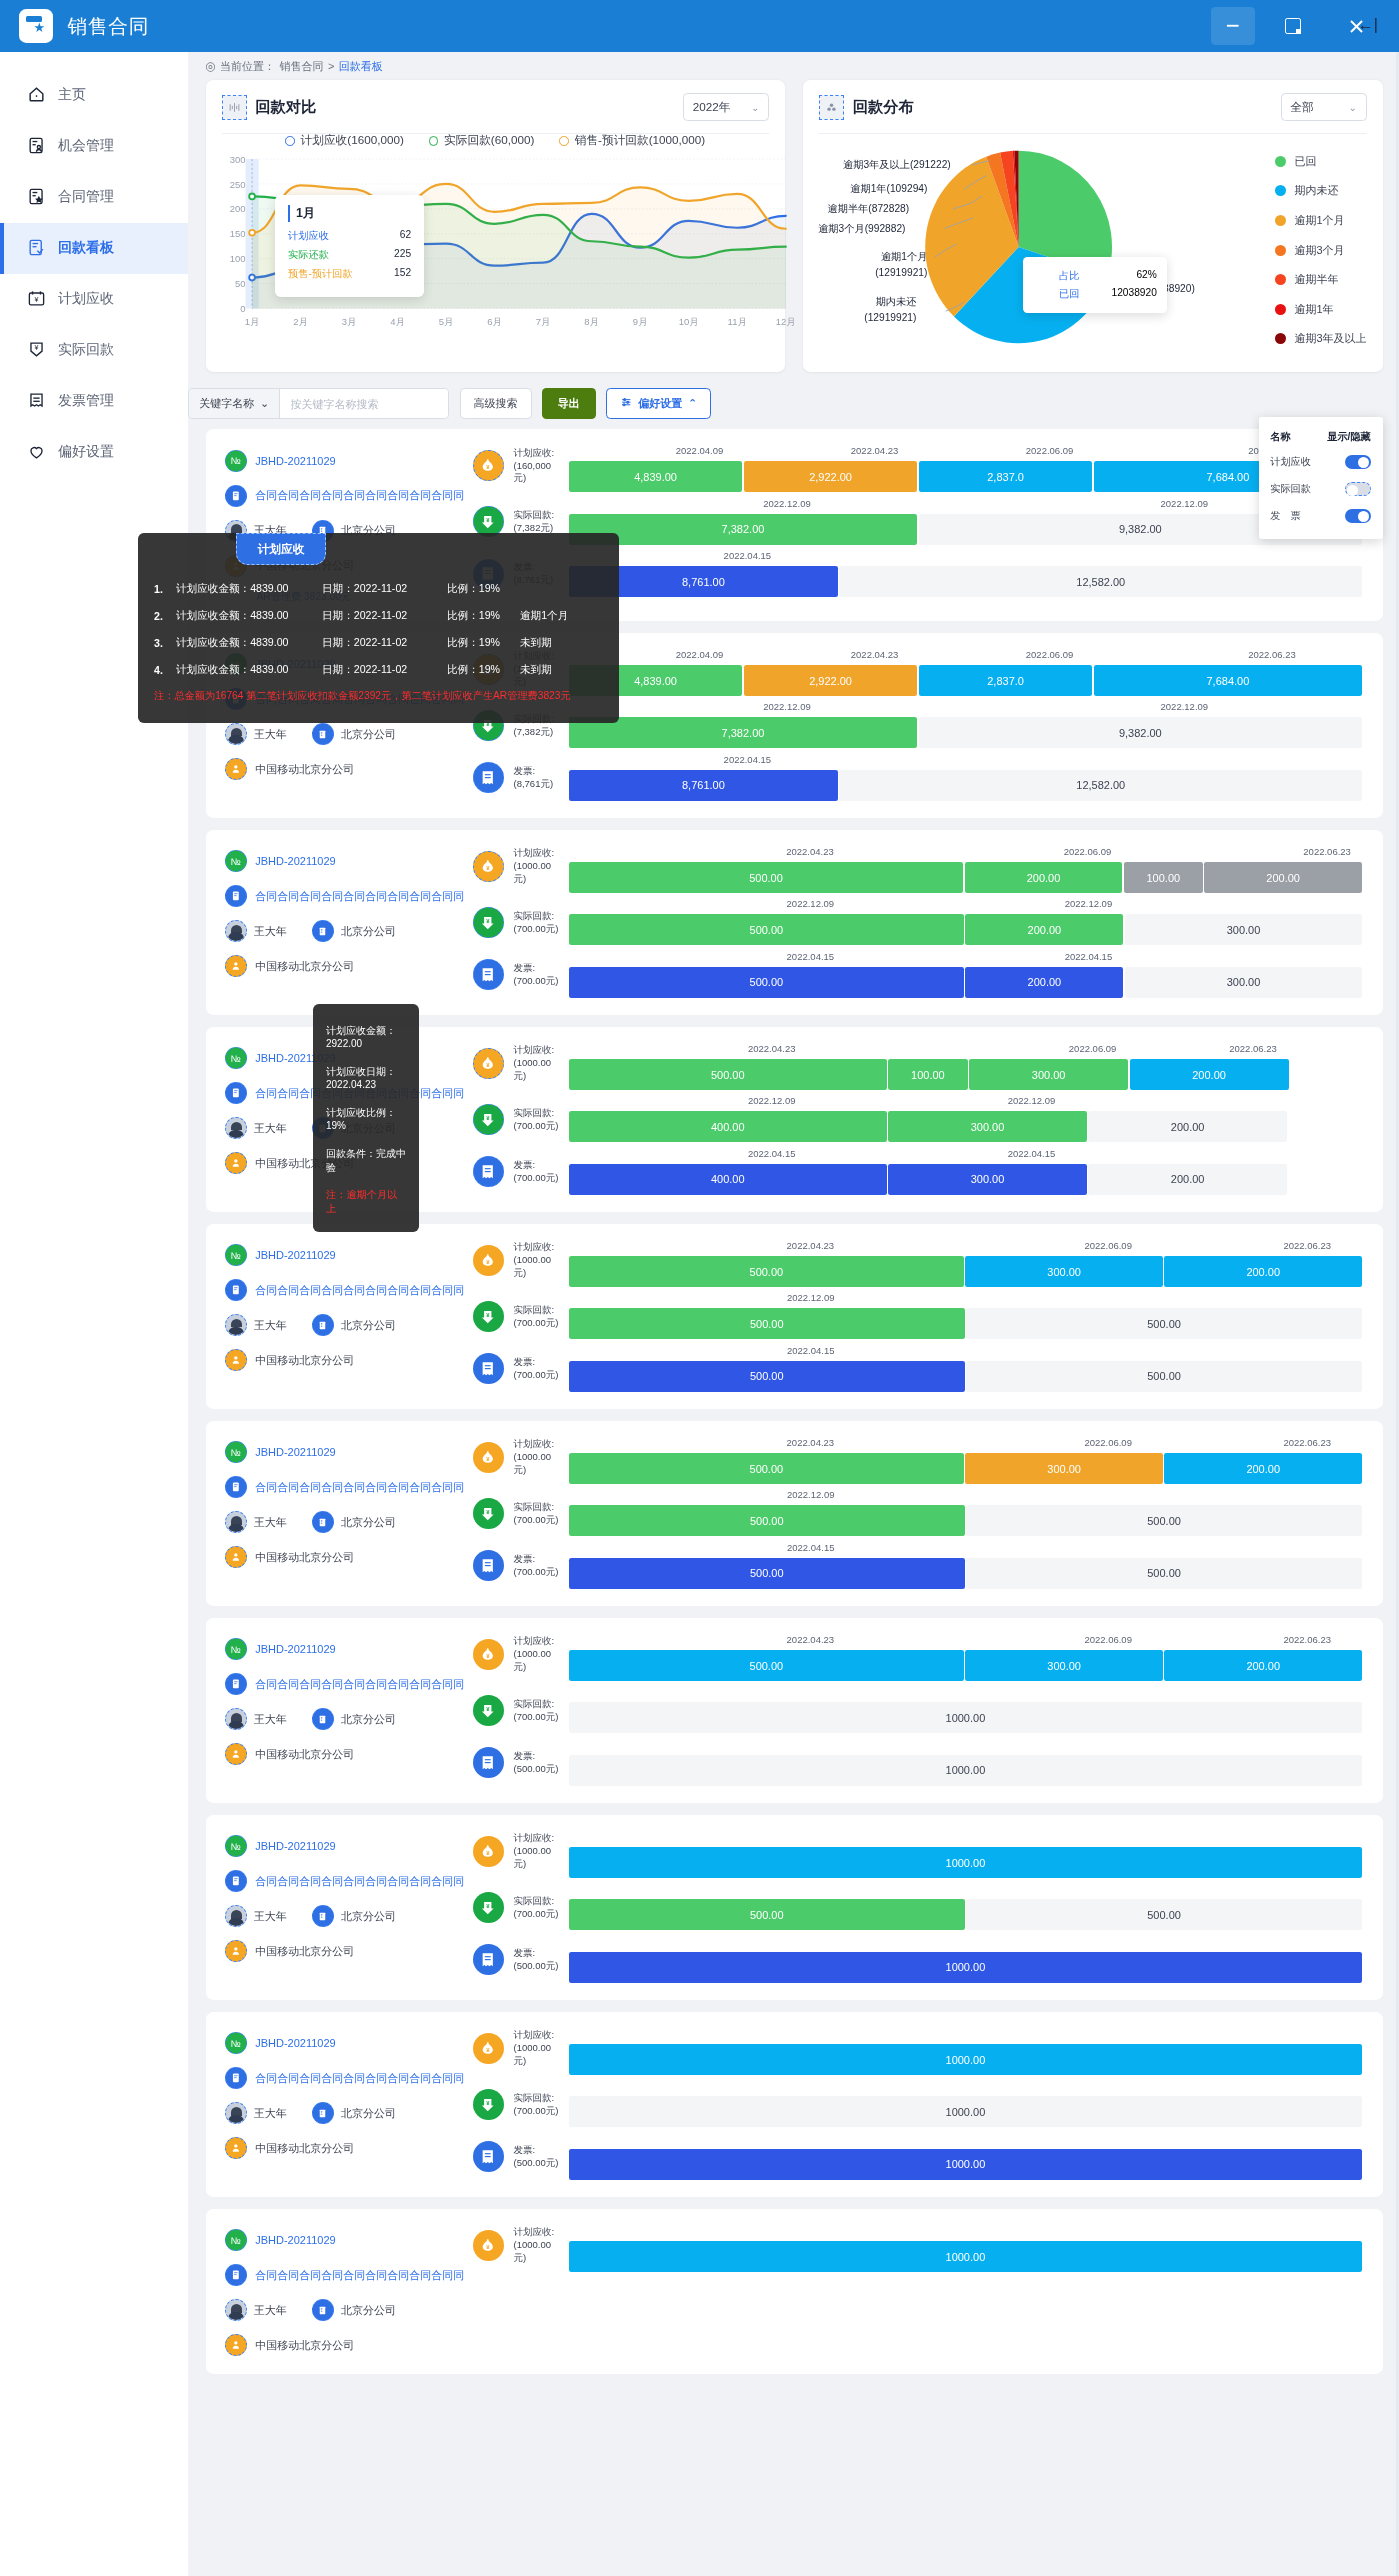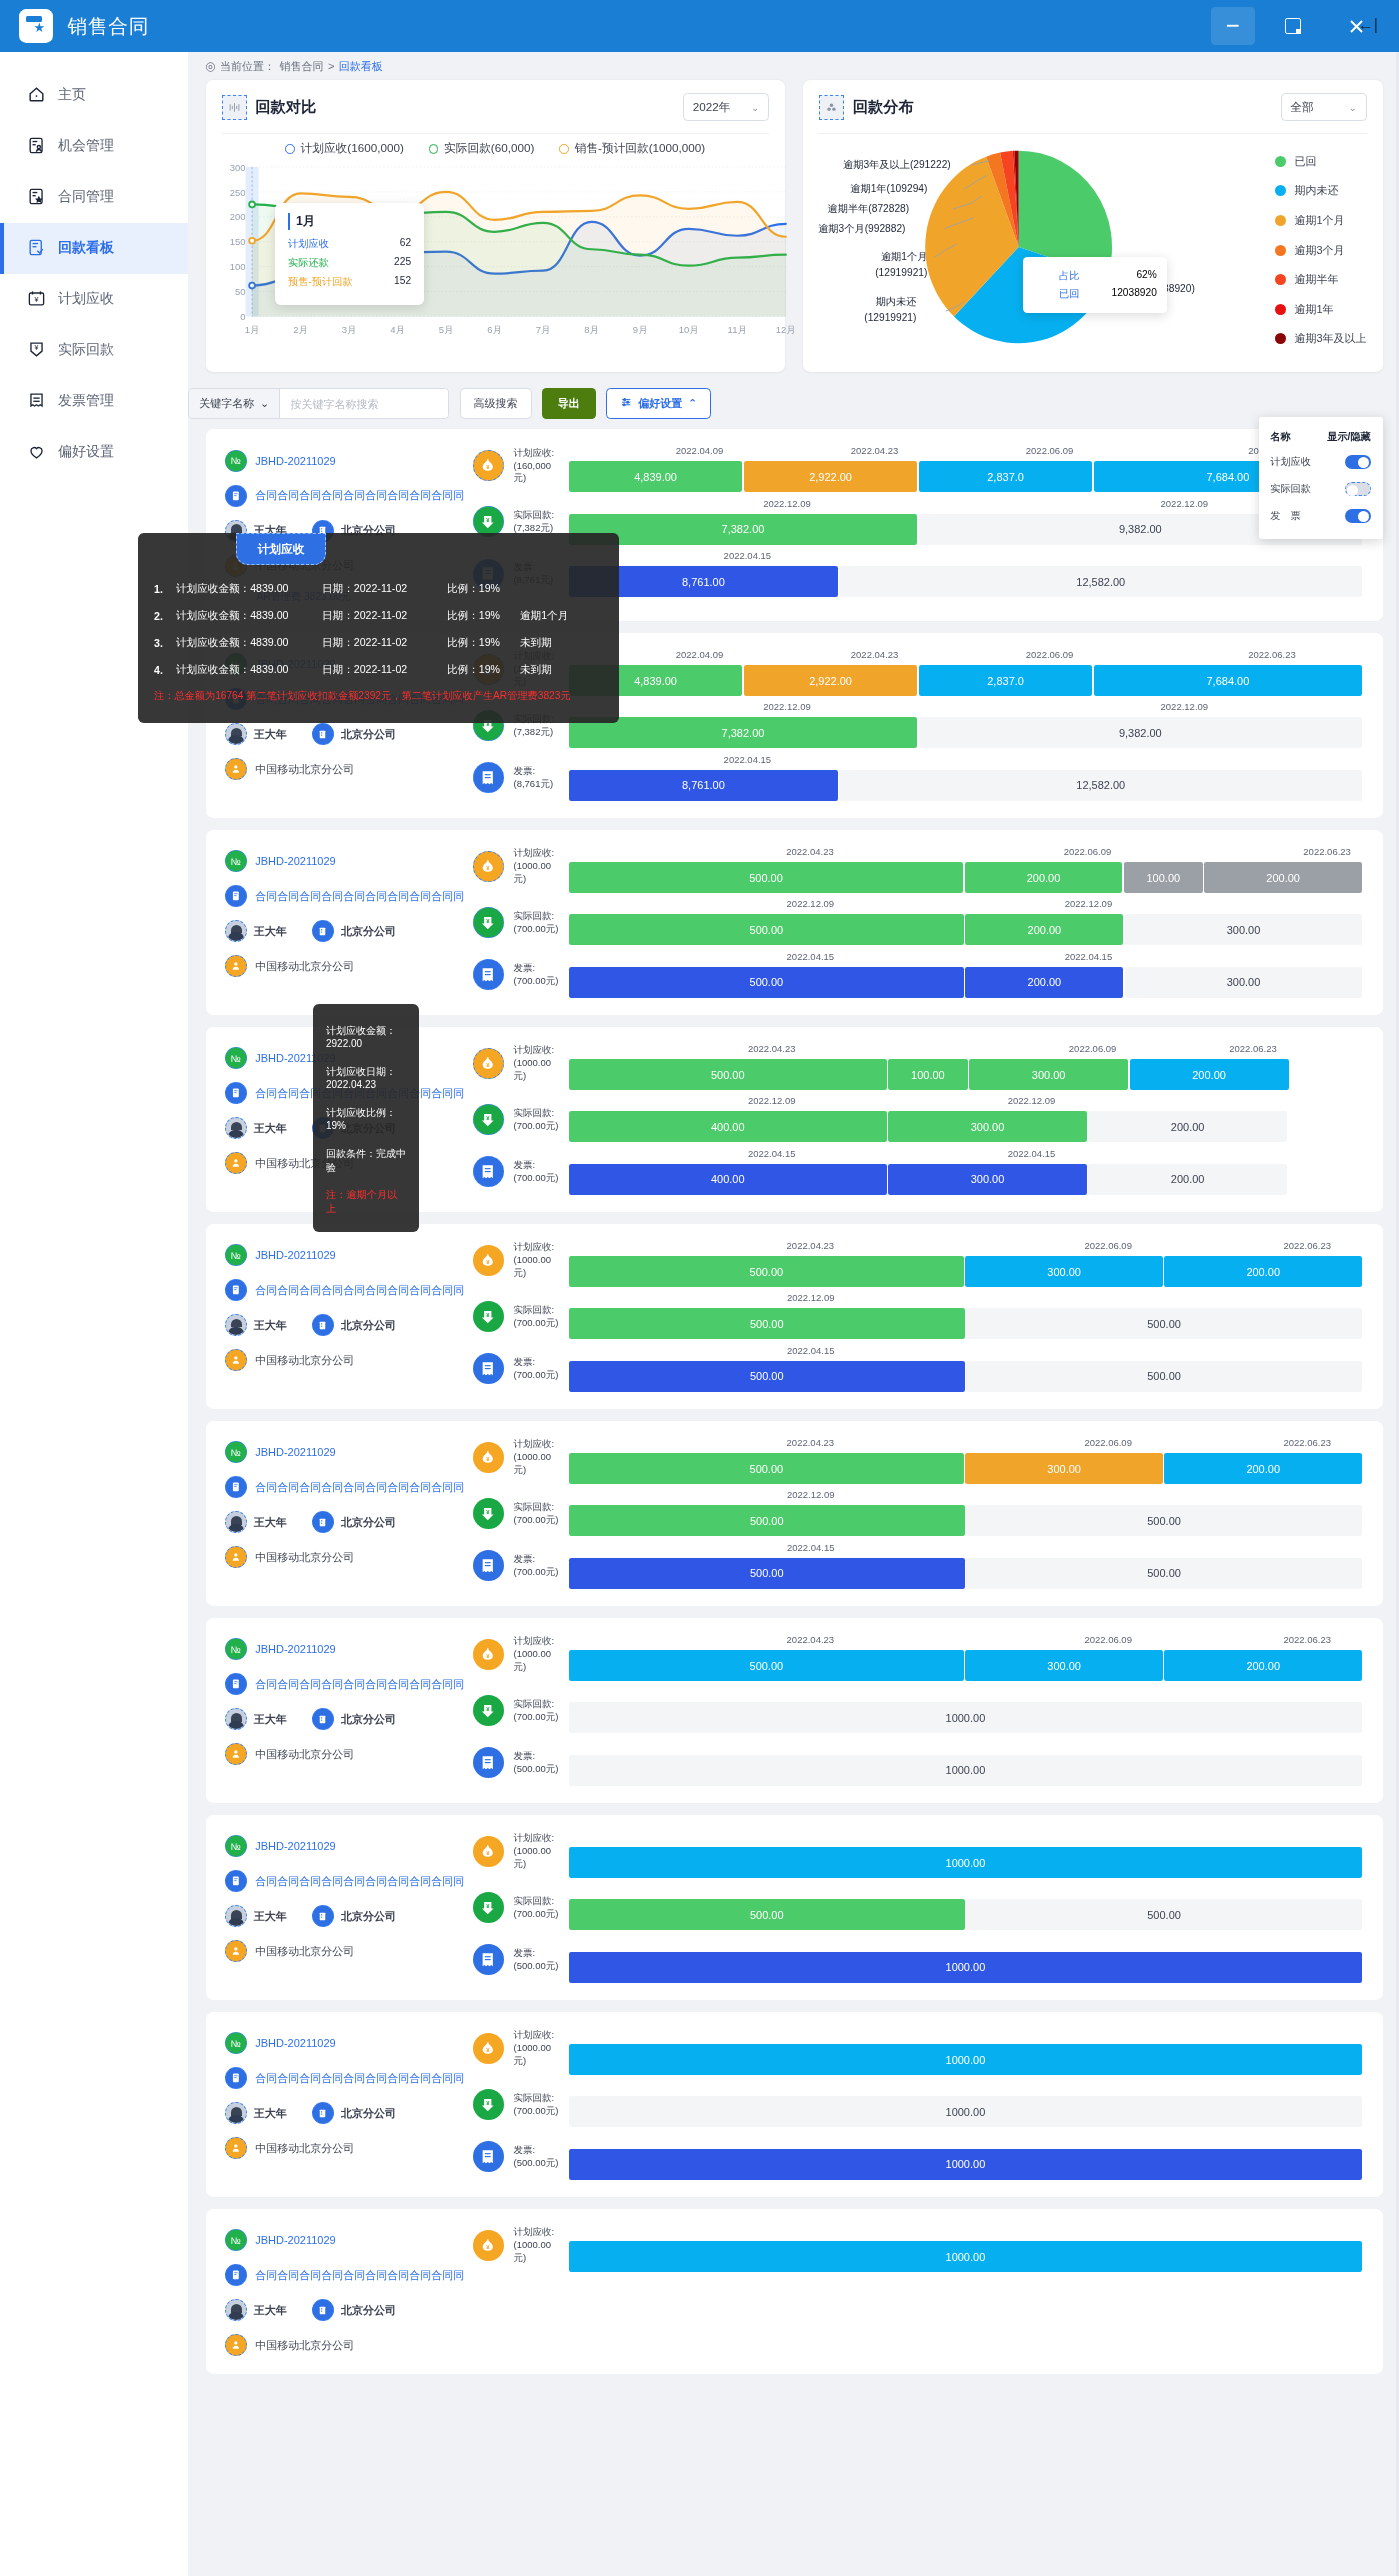--- a/index.html
+++ b/index.html
@@ -40,21 +40,21 @@
   .card { background:#fff; border-radius:7.3px; box-shadow:0 0.7px 2.9px rgba(0,0,0,.06); }
   .chart-card { flex:1; height:292px; position:relative; }
   .chart-head { display:flex; align-items:center; justify-content:space-between; padding:13px 16px 0 16px; }
   .chart-head-l { display:flex; align-items:center; gap:8.7px; }
   .chart-badge { width:25px; height:25px; background:#eef1f5; border:1.1px dashed #3b82f6; display:flex; align-items:center; justify-content:center; }
   .chart-title { font-size:15.3px; color:#1c2436; font-weight:bold; }
   .sel { border:0.7px solid #d9dde5; border-radius:4.4px; height:28px; min-width:86px; display:flex; align-items:center; justify-content:space-between; padding:0 8.7px; font-size:11.7px; color:#3d4352; cursor:pointer; }
   .sel .chev { font-size:9.5px; color:#8a93a5; margin-left:8.7px;}
   .chart-sep { height:0.7px; background:#eceff4; margin:11.7px 16px 0 16px; }
 
-  .legend { display:flex; gap:25px; justify-content:center; margin-top:8px; font-size:11.7px; color:#3d4352; }
+  .legend { display:flex; gap:25px; justify-content:center; margin-top:0; font-size:11.7px; color:#3d4352; }
   .legend .li { display:flex; align-items:center; gap:5.8px; }
   .lg-dot { width:9.5px; height:9.5px; border-radius:50%; border:1.8px solid; background:#fff; position:relative; }
   .lg-dot::before,.lg-dot::after{content:"";position:absolute;top:2.9px;width:5.1px;height:1.8px;}
   .lg-dot::before{left:-7.3px;} .lg-dot::after{right:-7.3px;}
 
   .plot { position:relative; height:179px; margin:4.4px 14.6px 0 14.6px; }
   .plot svg { position:absolute; left:0; top:0; }
   .tt-line { position:absolute; background:#fff; border-radius:5.8px; box-shadow:0 2.2px 10.2px rgba(0,0,0,.12); padding:10.2px 13px; width:149px; }
   .tt-line .mon { font-size:12.4px; color:#1c2436; font-weight:bold; border-left:2.9px solid #2d6fe8; padding-left:5.8px; margin-bottom:7.3px;}
   .tt-line .row { display:flex; justify-content:space-between; font-size:10.2px; margin:5.1px 0; }
@@ -85,21 +85,21 @@
   .tg { width:26px; height:14px; border-radius:7.3px; position:relative; }
   .tg.on { background:#2f6fe4; } .tg.off { background:#d9dde5; border:1.1px dashed #3b82f6;}
   .tg::after{content:"";position:absolute;top:1.5px;width:11px;height:11px;border-radius:50%;background:#fff;}
   .tg.on::after{right:1.5px;} .tg.off::after{left:1.5px;}
 
   
   .cards { padding:0 17.5px 14.6px 17.5px; display:flex; flex-direction:column; gap:11.7px; }
   .ccard { background:#fff; border-radius:7.3px; display:flex; padding:17.5px 19px; }
   .cleft { width:248px; flex:0 0 248px; display:flex; flex-direction:column; gap:13px; padding-top:2.9px;}
   .lrow { display:flex; align-items:center; gap:8.7px; font-size:11px; }
-  .lrow.two { gap:25px;font-weight:bold; }
+  .lrow.two { gap:25px; }
   .ic { width:22px; height:22px; border-radius:50%; display:flex; align-items:center; justify-content:center; color:#fff; font-size:9.5px; flex:0 0 auto; border:1.1px dashed transparent;}
   .ic.dash { border-color:#3b82f6; }
   .ic.green{background:#22b04b;} .ic.blue{background:#2f6fe4;} .ic.orange{background:#f5a623;}
   .ic.avatar{background:#c7d0dc; overflow:hidden; position:relative;}
   .ic.avatar::before{content:"";position:absolute;left:5.1px;top:3.6px;width:11.7px;height:8.7px;border-radius:5.8px 5.8px 0 0;background:#3a4457;}
   .ic.avatar::after{content:"";position:absolute;left:2.9px;bottom:0;width:16px;height:8.7px;border-radius:6.6px 6.6px 0 0;background:#2f3c52;}
   .link { color:#2d6fe8; cursor:pointer; }
   .txt { color:#3d4352; }
   .arfee { margin-left:32px; color:#2d6fe8; font-size:10.2px; }
 

